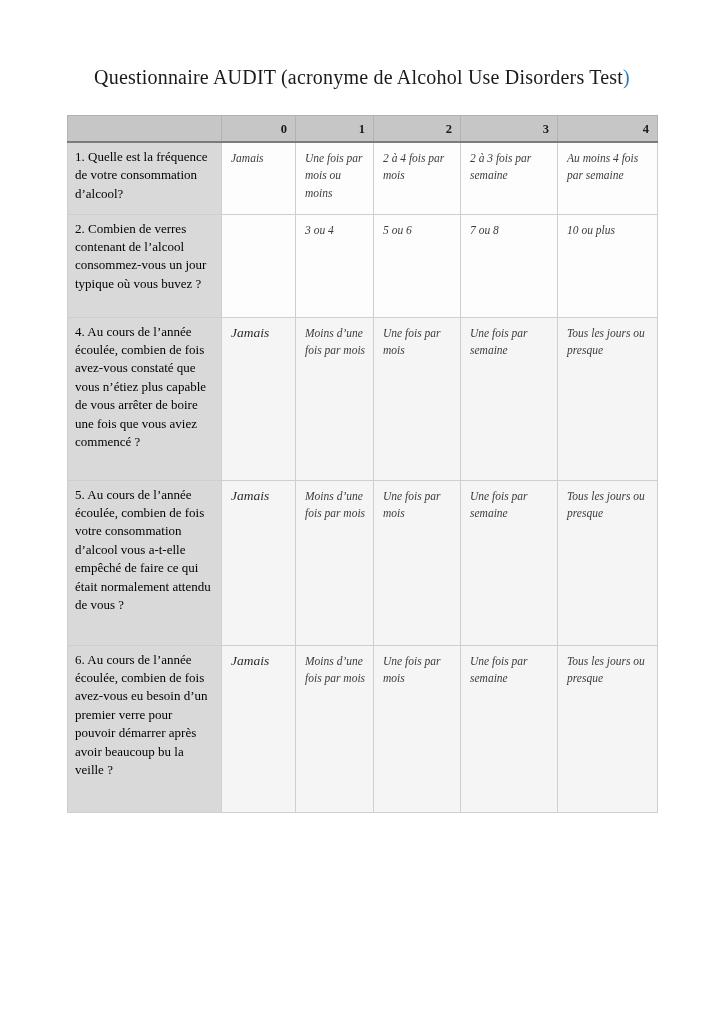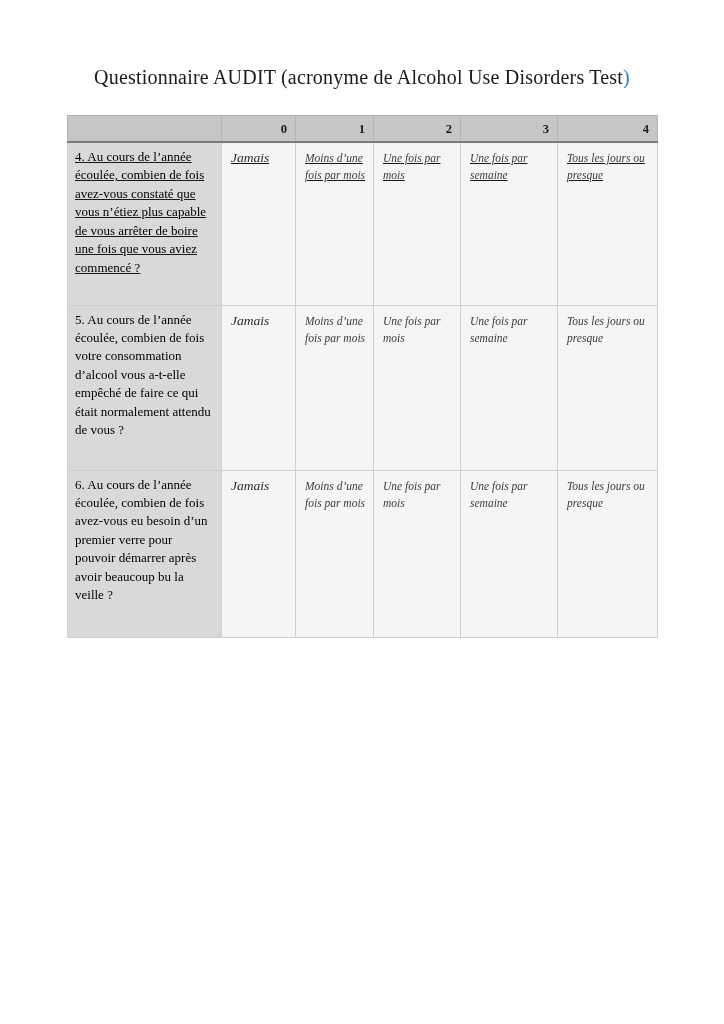--- a/index.html
+++ b/index.html
@@ -88,21 +88,37 @@
       <tr>
         <th></th>
         <th>0</th>
         <th>1</th>
         <th>2</th>
         <th>3</th>
         <th>4</th>
       </tr>
     </thead>
     <tbody id="audit-body">
-        <tr class="row-tint" style="height: 163px; text-decoration: underline;">
+        <tr class="row-light" style="height: 72px;">
+          <td class="qcell">1. Quelle est la fréquence de votre consommation d’alcool?</td>
+          <td class="opt">Jamais</td>
+          <td class="opt">Une fois par mois ou moins</td>
+          <td class="opt">2 à 4 fois par mois</td>
+          <td class="opt">2 à 3 fois par semaine</td>
+          <td class="opt">Au moins 4 fois par semaine</td>
+        </tr>
+        <tr class="row-light" style="height: 103px;">
+          <td class="qcell">2. Combien de verres contenant de l’alcool consommez-vous un jour typique où vous buvez ?</td>
+          <td class="opt"></td>
+          <td class="opt">3 ou 4</td>
+          <td class="opt">5 ou 6</td>
+          <td class="opt">7 ou 8</td>
+          <td class="opt">10 ou plus</td>
+        </tr>
+        <tr class="row-tint" style="height: 163px;">
           <td class="qcell">4. Au cours de l’année écoulée, combien de fois avez-vous constaté que vous n’étiez plus capable de vous arrêter de boire une fois que vous aviez commencé ?</td>
           <td class="opt jamais-big">Jamais</td>
           <td class="opt">Moins d’une fois par mois</td>
           <td class="opt">Une fois par mois</td>
           <td class="opt">Une fois par semaine</td>
           <td class="opt">Tous les jours ou presque</td>
         </tr>
         <tr class="row-tint" style="height: 165px; margin-left: 44px;">
           <td class="qcell">5. Au cours de l’année écoulée, combien de fois votre consommation d’alcool vous a-t-elle empêché de faire ce qui était normalement attendu de vous ?</td>
           <td class="opt jamais-big">Jamais</td>

